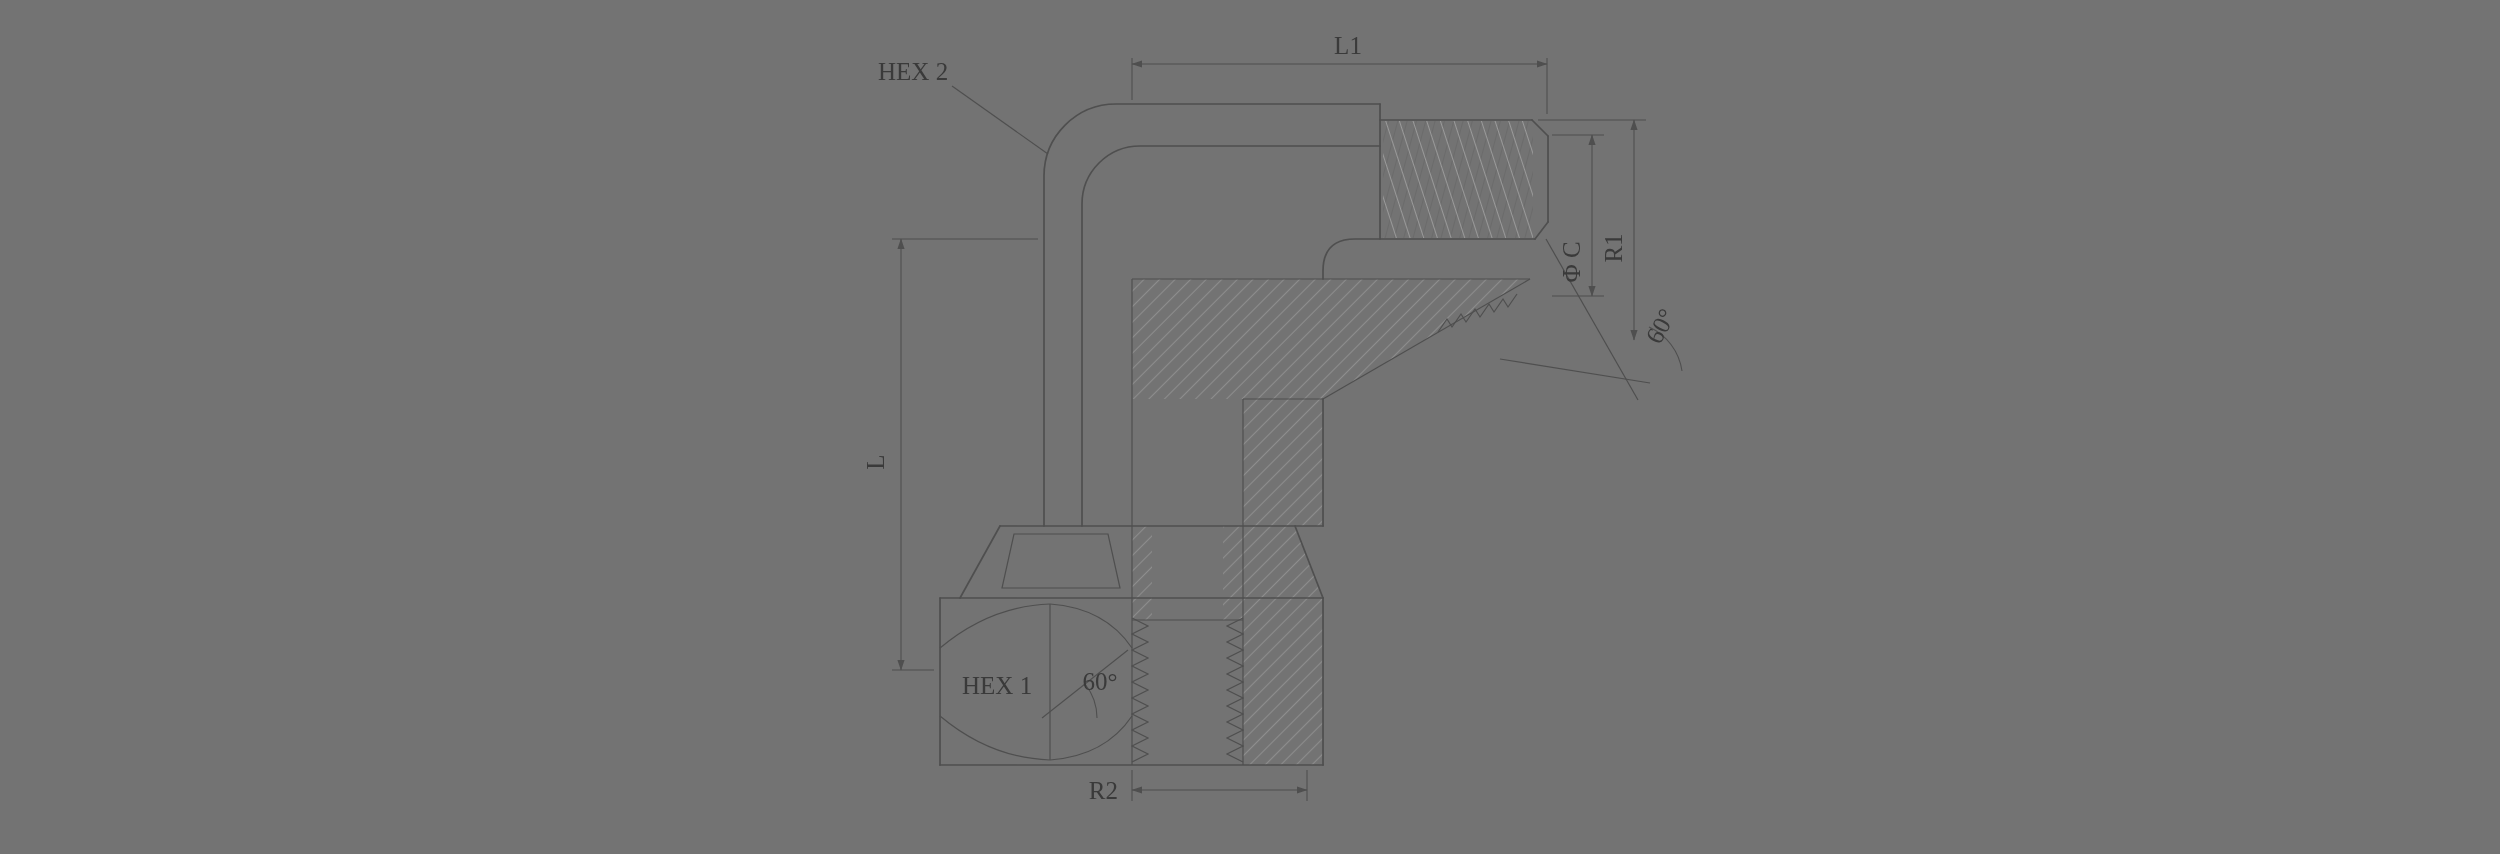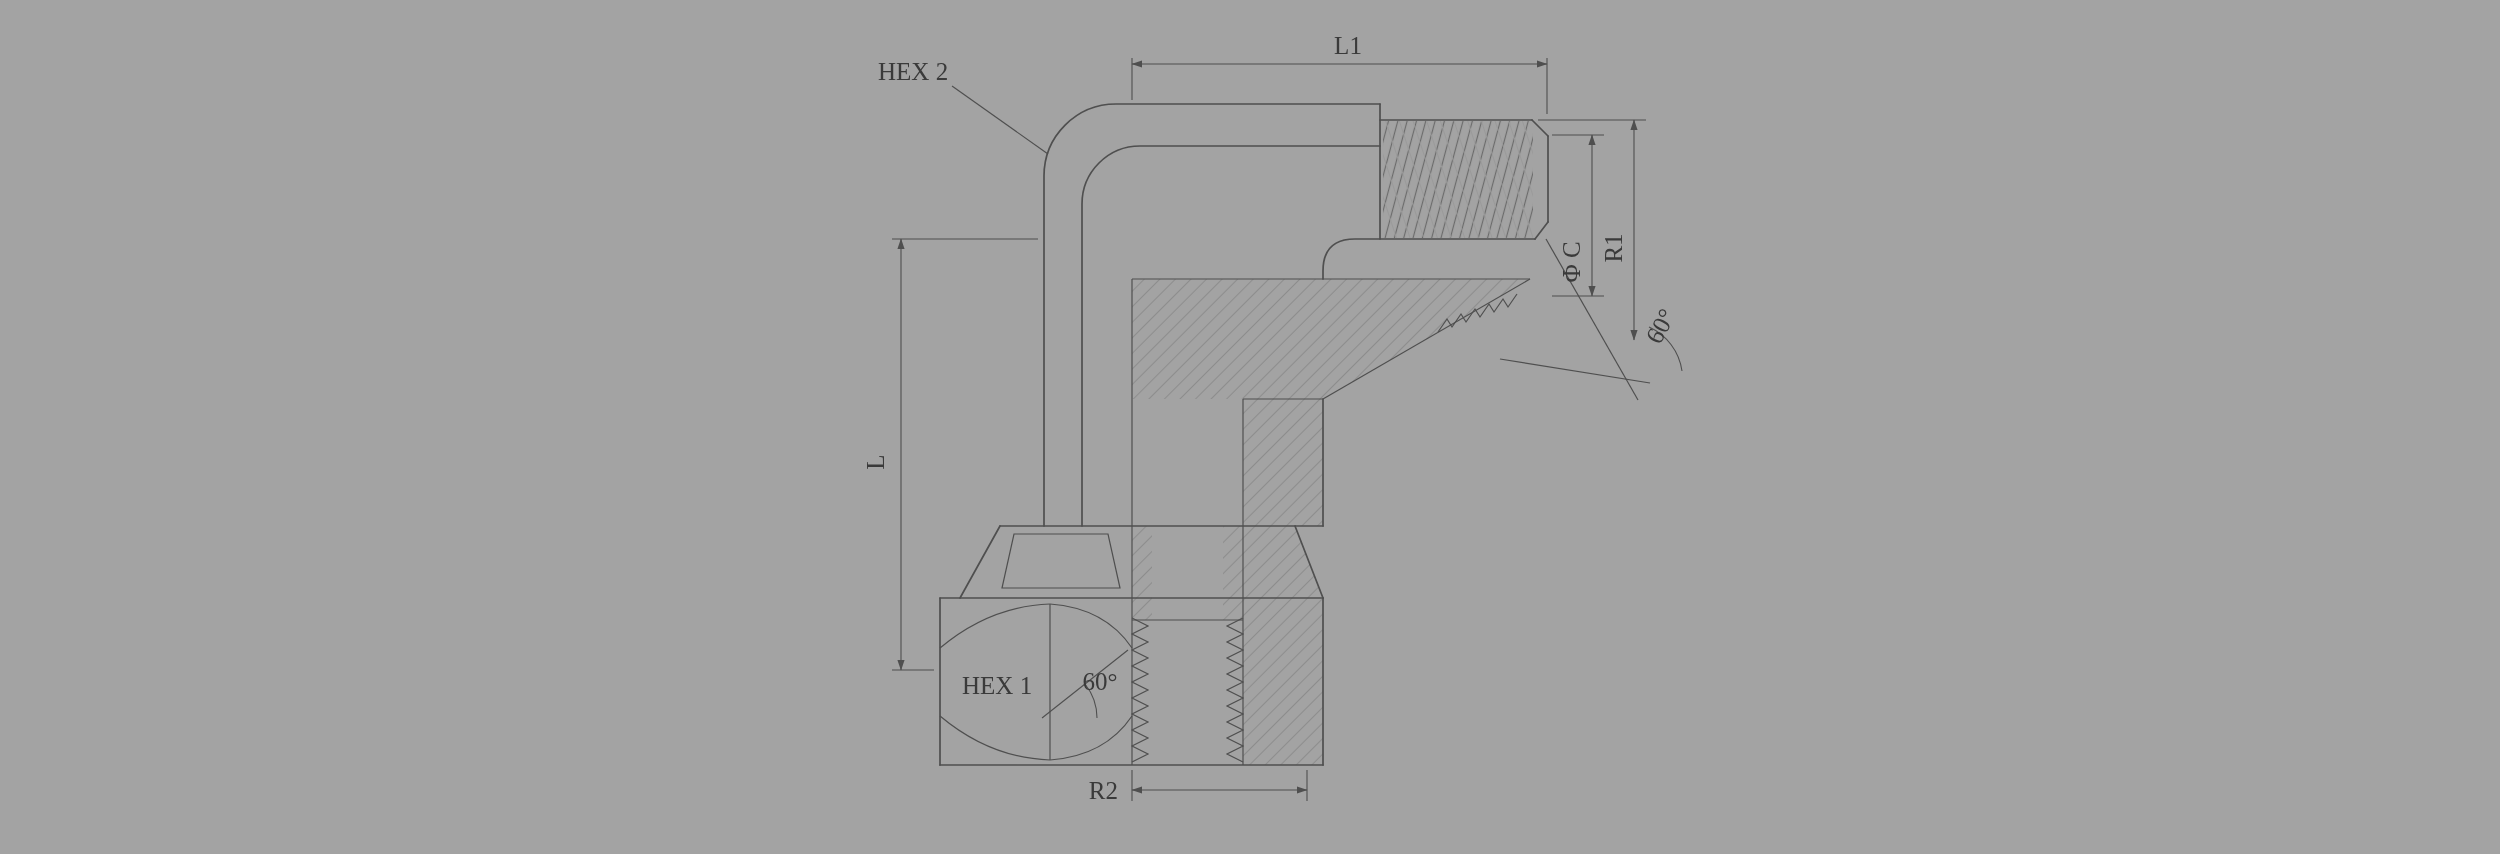--- a/index.html
+++ b/index.html
@@ -1,19 +1,19 @@
 <!DOCTYPE html>
 <html style="--line-color: #4f4f4f;"><head>
 <meta charset="utf-8">
 <style>
   :root { --line-color: #4f4f4f; }
   html, body { margin: 0; padding: 0; background: #ffffff; }
   .frame {
     width: 2500px; height: 854px; position: relative;
-    background: #a3a3a3; overflow: hidden;
+    background: #737373; overflow: hidden;
     font-family: "Liberation Serif", serif;
   }
   svg { display: block; }
   .edge   { stroke: var(--line-color); stroke-width: 1.7; fill: none; stroke-linecap: round; }
   .thin   { stroke: var(--line-color); stroke-width: 1.2; fill: none; }
   .dim    { stroke: var(--line-color); stroke-width: 1.1; fill: none; }
   .lbl    { fill: #3a3a3a; font-family: "Liberation Serif", serif; font-size: 25px; }
   .arrfill{ fill: var(--line-color); }
 </style>
 </head>

